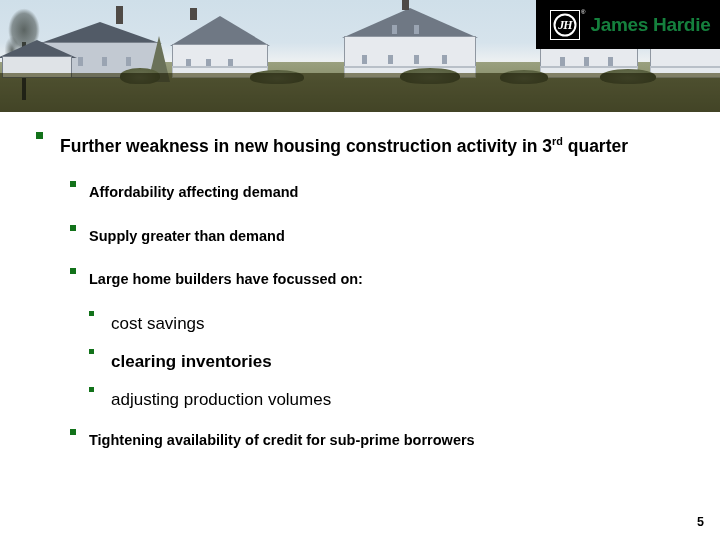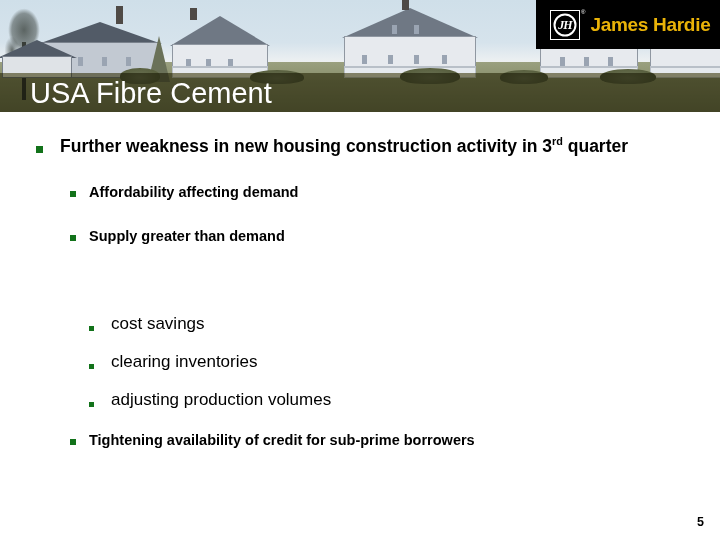--- a/index.html
+++ b/index.html
@@ -188,21 +188,21 @@
     line-height: 1;
   }
   .logo-reg {
     color: #ffffff;
     font-size: 6px;
     align-self: flex-start;
     margin-top: 9px;
     margin-left: 1px;
   }
   .logo-text {
-    color: #eab308;
+    color: #15803d;
     font-family: "Liberation Sans", sans-serif;
     font-weight: bold;
     font-size: 19px;
     letter-spacing: -0.3px;
     margin-left: 5px;
     white-space: nowrap;
   }
 
   
   .slide-title {
@@ -222,21 +222,21 @@
   .body-area {
     position: absolute;
     left: 0;
     top: 112px;
     width: 720px;
     height: 400px;
   }
   .bullet-row {
     position: absolute;
     display: flex;
-    align-items: flex-end;
+    align-items: flex-start;
     color: #000000;
     white-space: nowrap;
   }
   .marker {
     display: inline-block;
     background: #12721a;
     flex: none;
   }
   .lvl1 { left: 36px; font-size: 17.5px; font-weight: bold; }
   .lvl1 .marker { width: 7px; height: 7px; margin-right: 17px; position: relative; top: -4px; }
@@ -329,21 +329,20 @@
 
     <div class="shrub" style="left:120px; width:40px; height:16px;"></div>
     <div class="shrub" style="left:250px; width:54px; height:14px;"></div>
     <div class="shrub" style="left:400px; width:60px; height:16px;"></div>
     <div class="shrub" style="left:500px; width:48px; height:14px;"></div>
     <div class="shrub" style="left:600px; width:56px; height:15px;"></div>
 
     <div class="banner-overlay"></div>
   </div>
 
-  <div class="slide-title">USA Fibre Cement</div>
 </div>
 
 <div class="logo-box">
   <div class="logo-mark">
     <div class="ring"></div>
     <div class="jh">JH</div>
   </div>
   <span class="logo-reg">®</span>
   <span class="logo-text">James Hardie</span>
 </div>
@@ -358,27 +357,31 @@
   <div class="bullet-row lvl2" style="top:116px;">
     <span class="marker"></span>
     <span>Supply greater than demand</span>
   </div>
 
   <div class="bullet-row lvl2" style="top:72px;">
     <span class="marker"></span>
     <span>Affordability affecting demand</span>
   </div>
 
+  <div class="bullet-row lvl2" style="top:159px;">
+    <span class="marker"></span>
+    <span>Large home builders have focussed on:</span>
+  </div>
 
   <div class="bullet-row lvl3" style="top:202px;">
     <span class="marker"></span>
     <span>cost savings</span>
   </div>
 
-  <div class="bullet-row lvl3" style="top:240px;">
+  <div class="bullet-row lvl3" style="top:240px;font-weight:bold;">
     <span class="marker"></span>
     <span>clearing inventories</span>
   </div>
 
   <div class="bullet-row lvl2" style="top:320px;">
     <span class="marker"></span>
     <span>Tightening availability of credit for sub-prime borrowers</span>
   </div>
 
   <div class="bullet-row lvl3" style="top:278px;">

